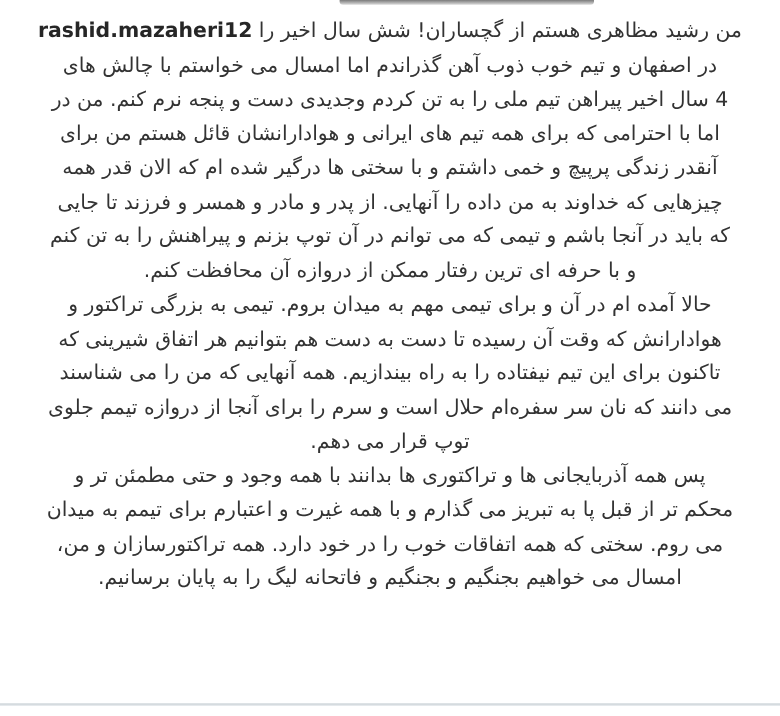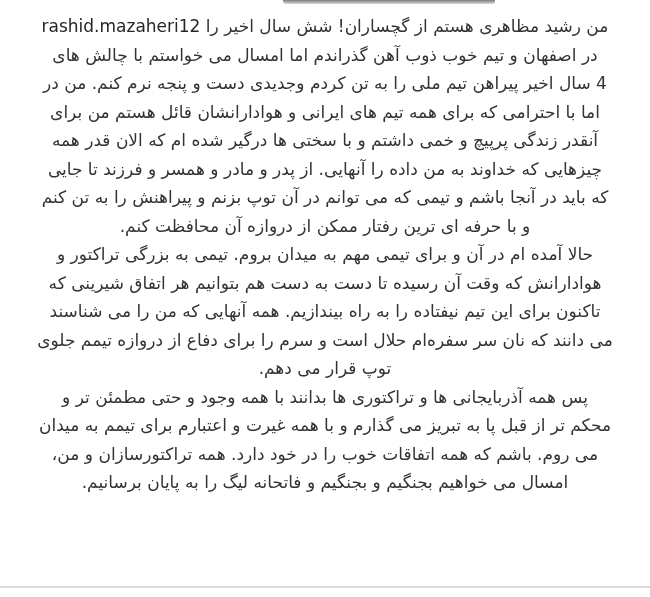--- a/index.html
+++ b/index.html
@@ -21,21 +21,21 @@
     color:#333333;
     font-size:17px;
     line-height:28.5px;
   }
   .line{
     direction:rtl;
     text-align:center;
     white-space:nowrap;
   }
   .username{
-    font-weight:normal;
+    font-weight:bold;
     color:#262626;
     direction:ltr;
     unicode-bidi:embed;
   }
   .bottom-rule{
     position:absolute;top:586px;left:0;width:650px;height:2px;
     background:#d5dbdf;
   }
 </style>
 </head>
@@ -50,21 +50,21 @@
   <div class="line">در اصفهان و تیم خوب ذوب آهن گذراندم اما امسال می خواستم با چالش های</div>
   <div class="line">4 سال اخیر پیراهن تیم ملی را به تن کردم وجدیدی دست و پنجه نرم کنم. من در</div>
   <div class="line">اما با احترامی که برای همه تیم های ایرانی و هوادارانشان قائل هستم من برای</div>
   <div class="line">آنقدر زندگی پرپیچ و خمی داشتم و با سختی ها درگیر شده ام که الان قدر همه</div>
   <div class="line">چیزهایی که خداوند به من داده را آنهایی. از پدر و مادر و همسر و فرزند تا جایی</div>
   <div class="line">که باید در آنجا باشم و تیمی که می توانم در آن توپ بزنم و پیراهنش را به تن کنم</div>
   <div class="line">و با حرفه ای ترین رفتار ممکن از دروازه آن محافظت کنم.</div>
   <div class="line">حالا آمده ام در آن و برای تیمی مهم به میدان بروم. تیمی به بزرگی تراکتور و</div>
   <div class="line">هوادارانش که وقت آن رسیده تا دست به دست هم بتوانیم هر اتفاق شیرینی که</div>
   <div class="line">تاکنون برای این تیم نیفتاده را به راه بیندازیم. همه آنهایی که من را می شناسند</div>
-  <div class="line">می دانند که نان سر سفره‌ام حلال است و سرم را برای دفاع از دروازه تیمم جلوی</div>
+  <div class="line">می دانند که نان سر سفره‌ام حلال است و سرم را برای آنجا از دروازه تیمم جلوی</div>
   <div class="line">توپ قرار می دهم.</div>
   <div class="line">پس همه آذربایجانی ها و تراکتوری ها بدانند با همه وجود و حتی مطمئن تر و</div>
   <div class="line">محکم تر از قبل پا به تبریز می گذارم و با همه غیرت و اعتبارم برای تیمم به میدان</div>
-  <div class="line">می روم. باشم که همه اتفاقات خوب را در خود دارد. همه تراکتورسازان و من،</div>
+  <div class="line">می روم. سختی که همه اتفاقات خوب را در خود دارد. همه تراکتورسازان و من،</div>
   <div class="line">امسال می خواهیم بجنگیم و بجنگیم و فاتحانه لیگ را به پایان برسانیم.</div>
 </div>
 
 <div class="bottom-rule"></div>
 
 </body></html>

